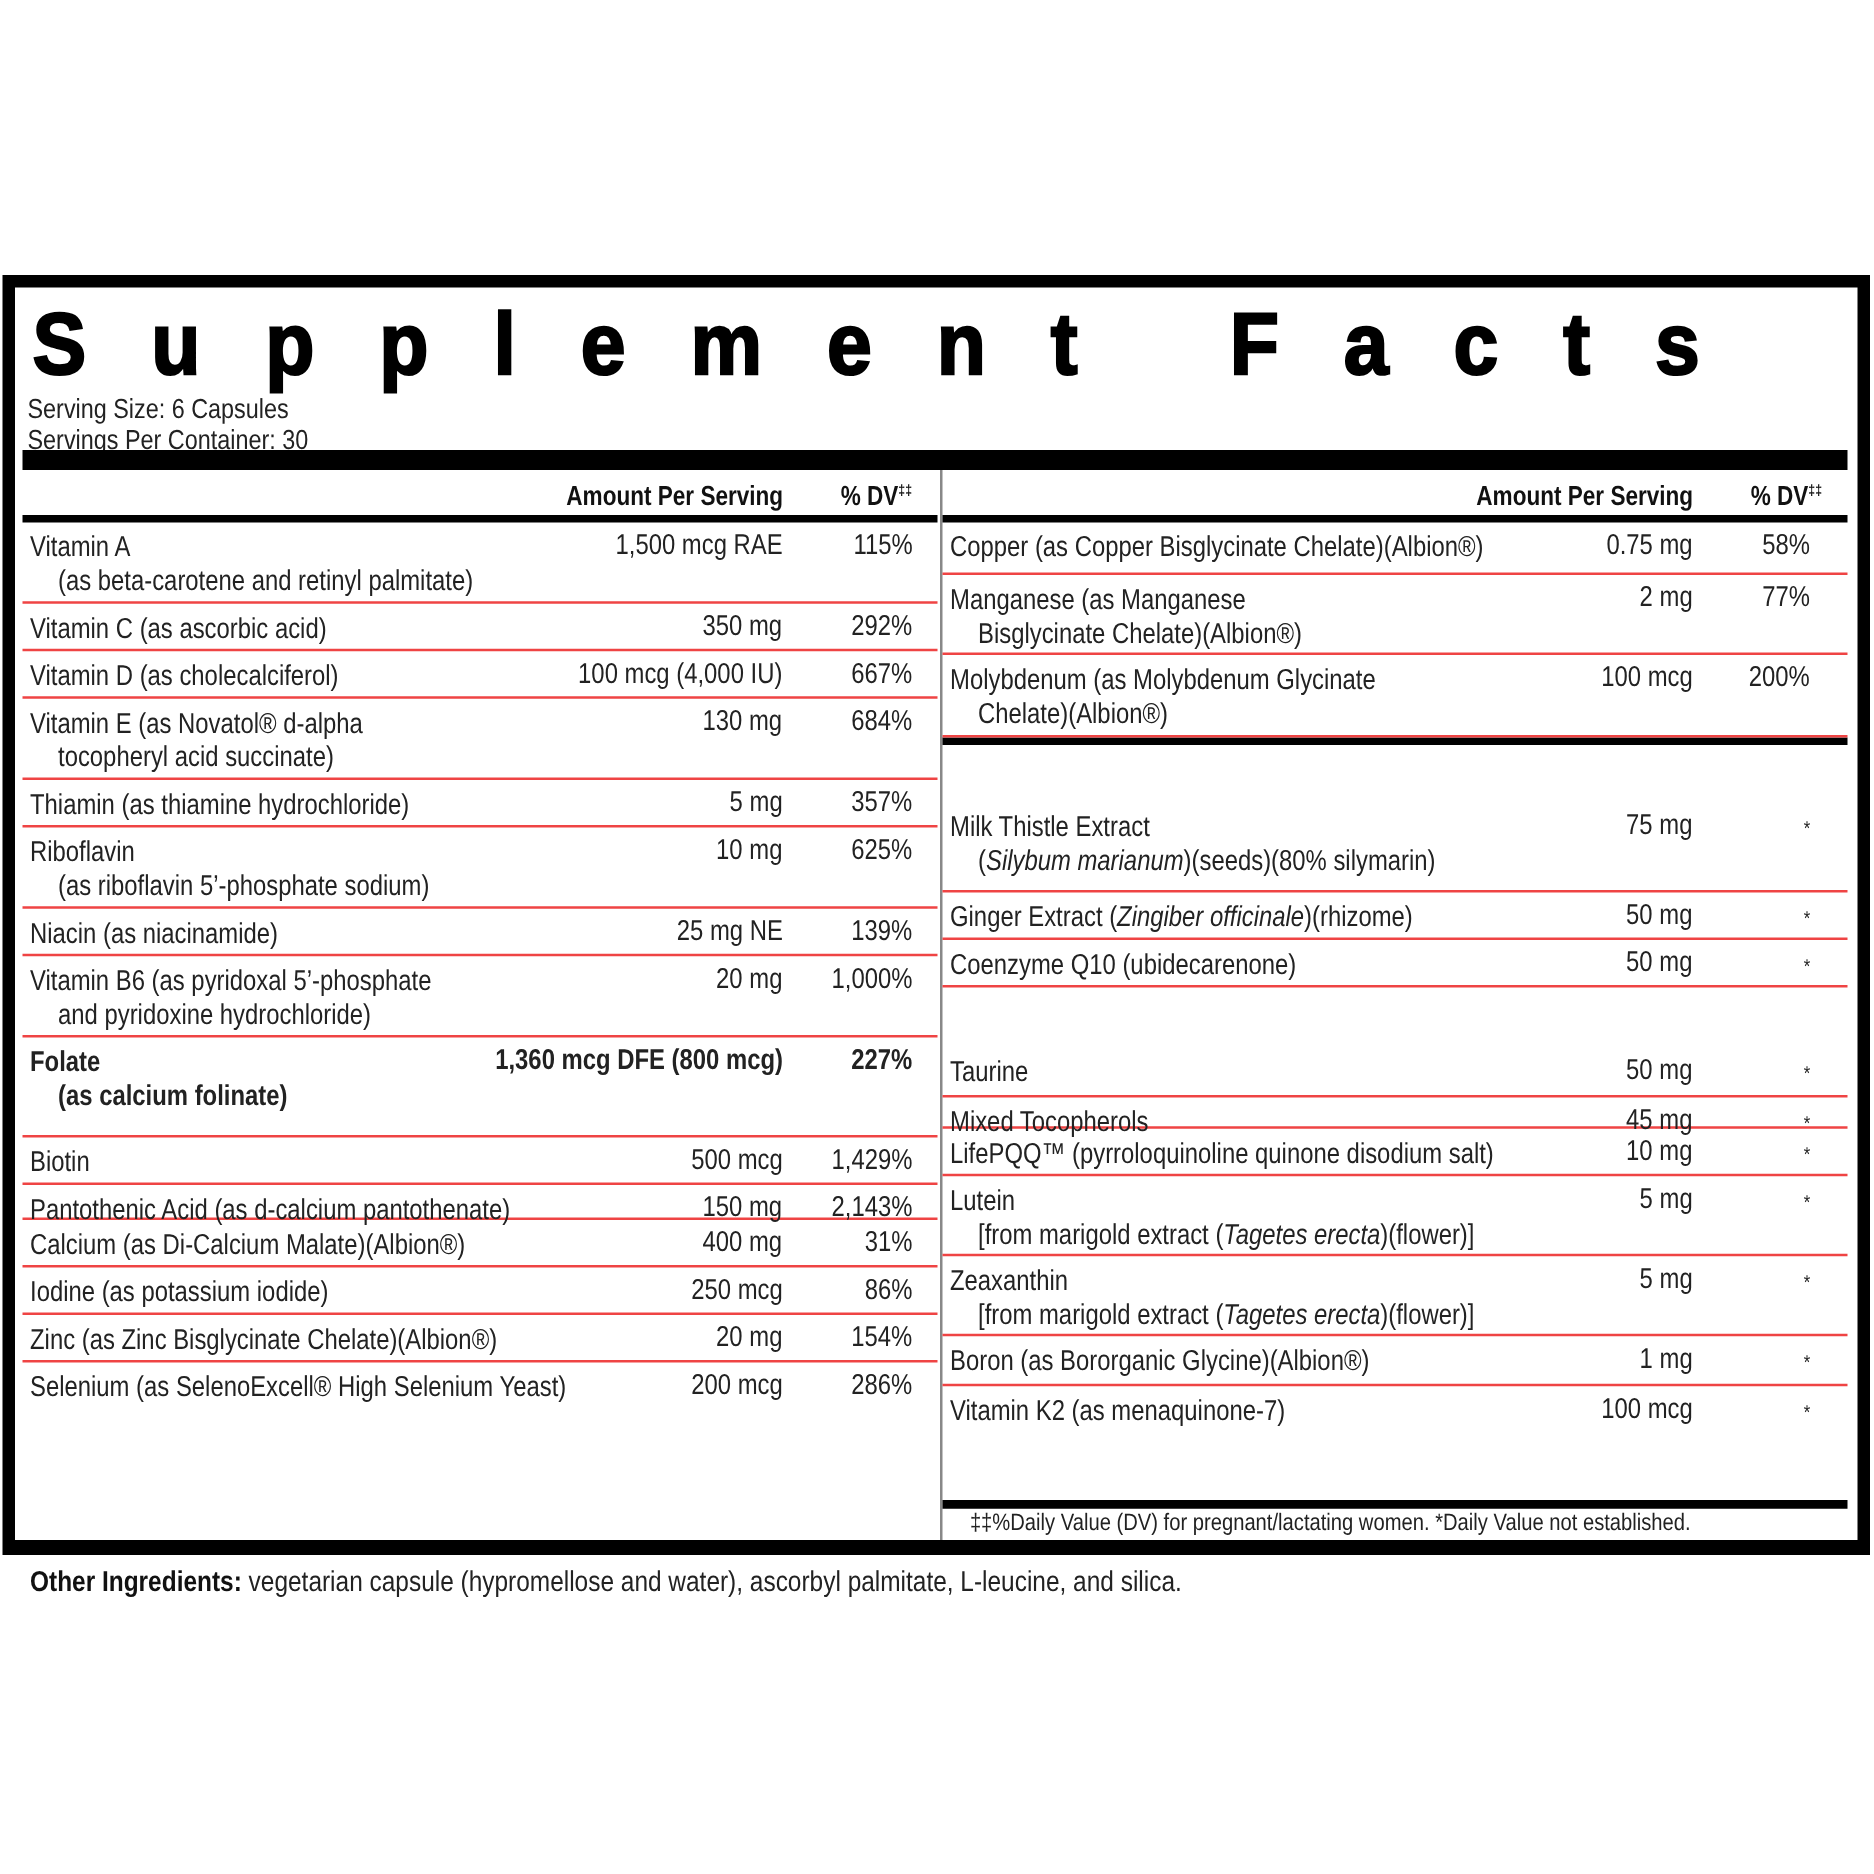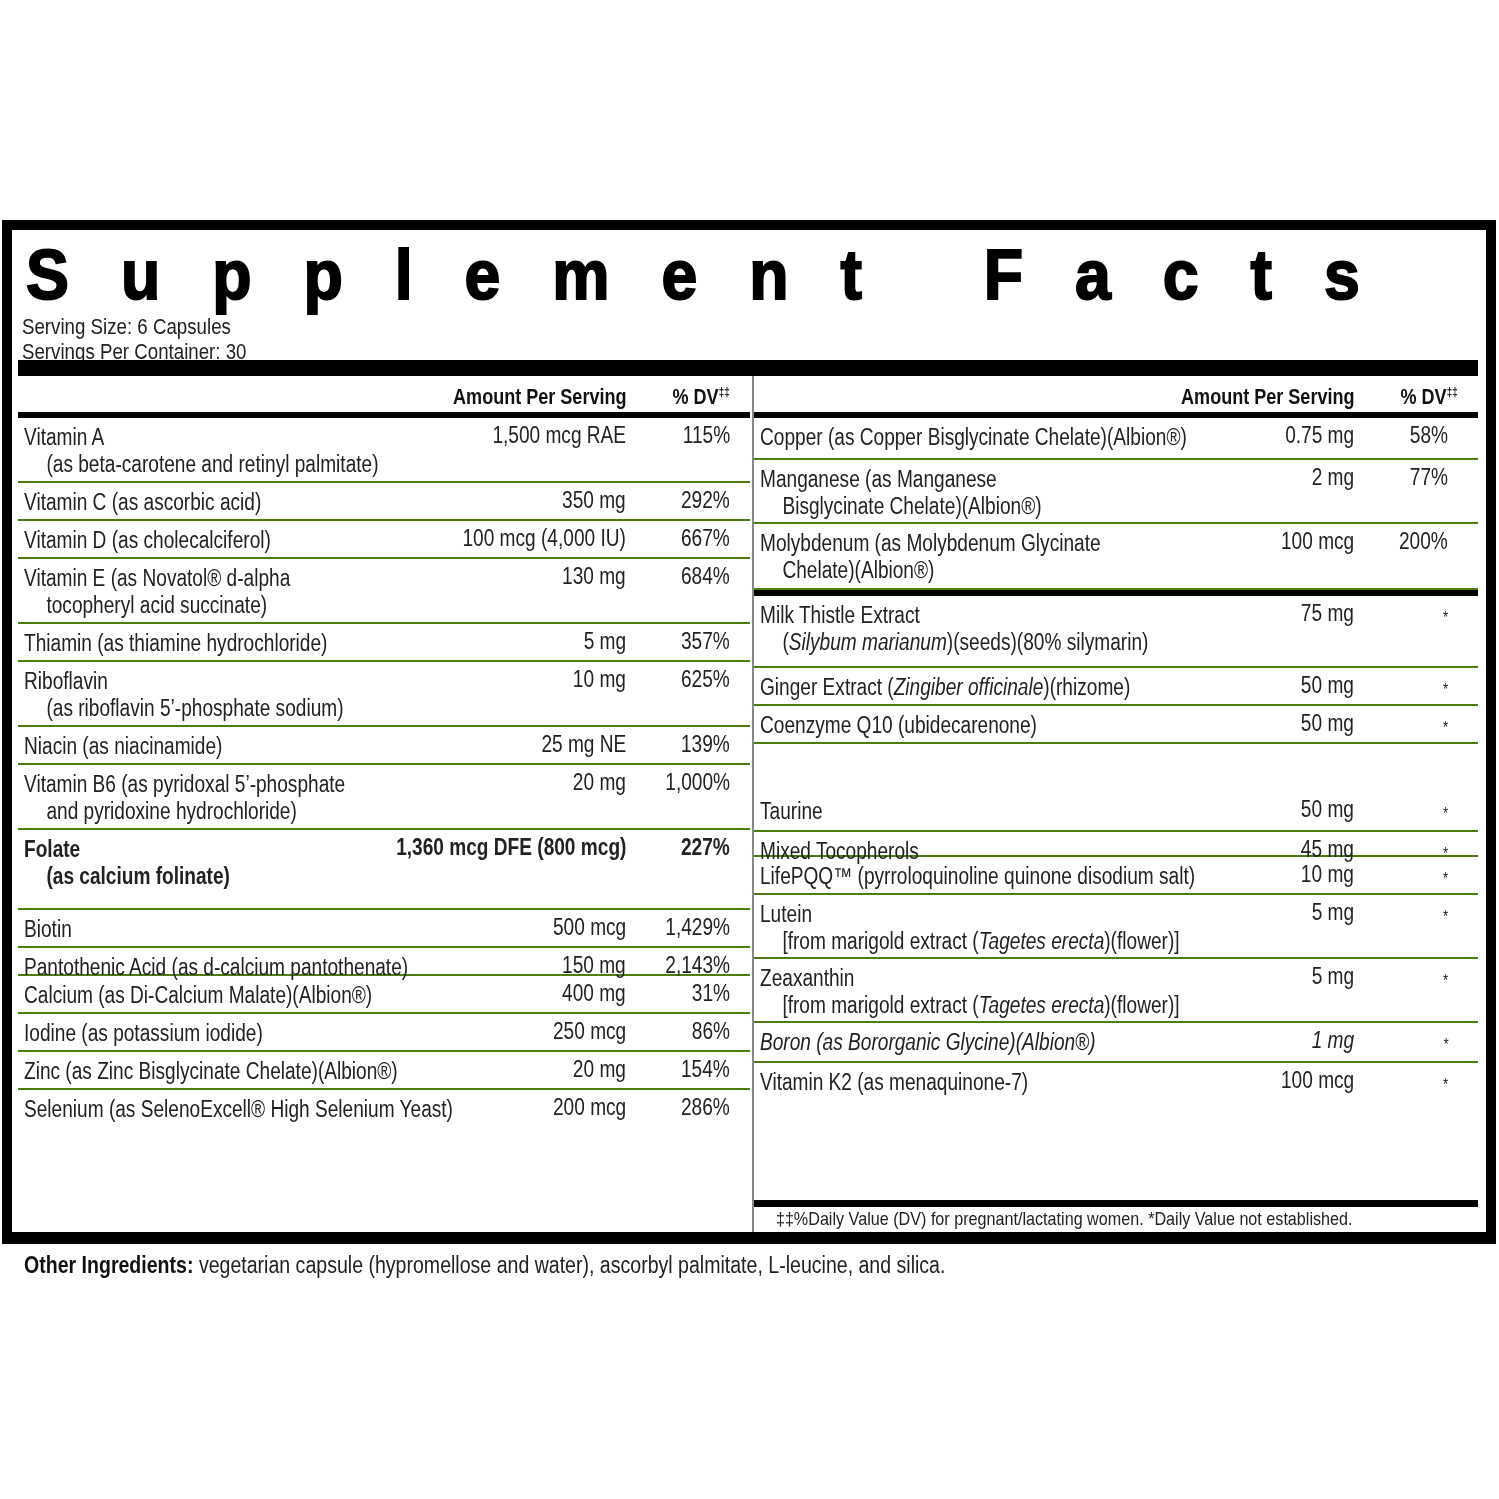--- a/index.html
+++ b/index.html
@@ -26,21 +26,21 @@
 
   .col { position: absolute; top: 146px; }
   .col.left { left: 6px; width: 732px; }
   .col.right { left: 740px; width: 726px; border-left: 2px solid #888; height: 856px; }
 
   .hdr { height: 36px; position: relative; font-weight: 700; font-size: 22px; color: #111; }
   .hdr .h-amt, .hdr .h-dv { position: absolute; top: 8px; white-space: nowrap; transform: scaleX(0.82); transform-origin: right top; }
   .hdr .h-dv sup { font-size: 12px; vertical-align: 8px; }
   .hbar { height: 6px; background: #000; }
 
-  .row { position: relative; border-bottom: 2px solid #4d7c0f; font-size: 23px; line-height: 27px; color: #222; }
+  .row { position: relative; border-bottom: 2px solid #ef4444; font-size: 23px; line-height: 27px; color: #222; }
   .row .name { position: absolute; left: 6px; top: 6px; white-space: nowrap; transform: scaleX(0.83); transform-origin: left top; }
   .row .sub { display: block; padding-left: 27px; }
   .row .amt, .row .dv { position: absolute; top: 4px; white-space: nowrap; text-align: right; transform: scaleX(0.83); transform-origin: right top; }
   .row .dv.star { font-size: 16px; top: 8px; }
   .left .row .amt { right: 124px; }
   .left .row .dv { right: 20px; }
   .right .row .amt { right: 124px; }
   .right .row .dv { right: 30px; }
   .left .hdr .h-amt { right: 124px; }
   .left .hdr .h-dv { right: 20px; }
@@ -189,21 +189,21 @@
           <div class="dv">77%</div>
         </div>
         <div class="row" style="height: 66px;">
           <div class="name"><span>Molybdenum (as Molybdenum Glycinate</span><span class="sub">Chelate)(Albion®)</span></div>
           <div class="amt">100 mcg</div>
           <div class="dv">200%</div>
         </div>
       </div>
     <div class="thick"></div>
     <div id="right-rows-b">
-        <div class="row" style="height: 72px;">
+        <div class="row" style="height: 72px; margin-top: 46px;">
           <div class="name"><span>Milk Thistle Extract</span><span class="sub"><span>(</span><i>Silybum marianum</i><span>)(seeds)(80% silymarin)</span></span></div>
           <div class="amt">75 mg</div>
           <div class="dv star">*</div>
         </div>
         <div class="row" style="height: 38px;">
           <div class="name"><span>Ginger Extract (</span><i>Zingiber officinale</i><span>)(rhizome)</span></div>
           <div class="amt">50 mg</div>
           <div class="dv star">*</div>
         </div>
         <div class="row" style="height: 38px;">
@@ -229,21 +229,21 @@
         <div class="row" style="height: 64px;">
           <div class="name"><span>Lutein</span><span class="sub"><span>[from marigold extract (</span><i>Tagetes erecta</i><span>)(flower)]</span></span></div>
           <div class="amt">5 mg</div>
           <div class="dv star">*</div>
         </div>
         <div class="row" style="height: 64px;">
           <div class="name"><span>Zeaxanthin</span><span class="sub"><span>[from marigold extract (</span><i>Tagetes erecta</i><span>)(flower)]</span></span></div>
           <div class="amt">5 mg</div>
           <div class="dv star">*</div>
         </div>
-        <div class="row" style="height: 40px; font-style: italic;">
+        <div class="row" style="height: 40px;">
           <div class="name"><span>Boron (as Bororganic Glycine)(Albion®)</span></div>
           <div class="amt">1 mg</div>
           <div class="dv star">*</div>
         </div>
         <div class="row last" style="height: 40px;">
           <div class="name"><span>Vitamin K2 (as menaquinone-7)</span></div>
           <div class="amt">100 mcg</div>
           <div class="dv star">*</div>
         </div>
       </div>

